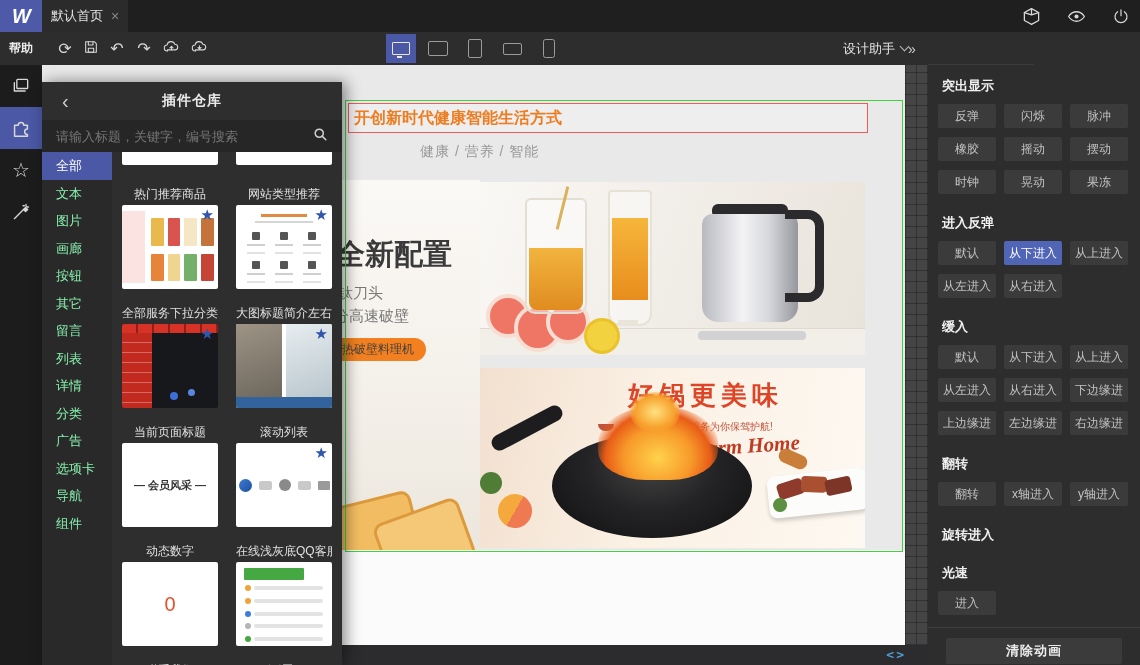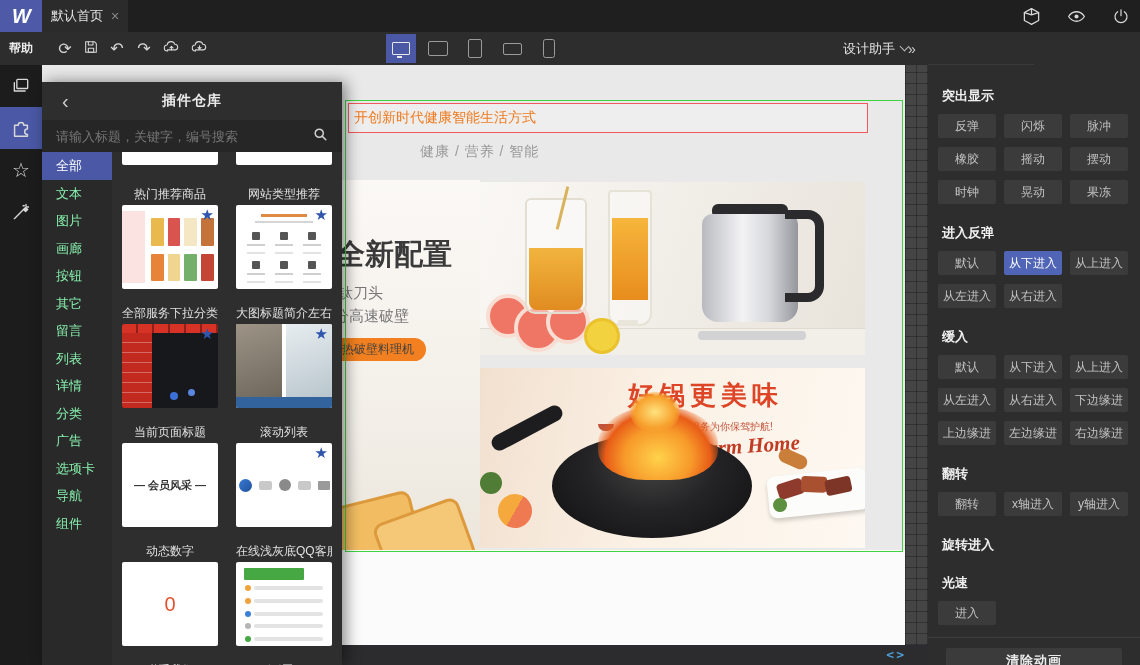--- a/index.html
+++ b/index.html
@@ -49,21 +49,21 @@
   .side-it .star-g{font-size:20px;line-height:1;color:#d8d8d8;}
   
   .canvas{position:absolute;left:42px;top:65px;width:886px;height:580px;background:#e9e9e9;}
   .gutter{position:absolute;right:0;top:0;width:23px;height:580px;background:#454545;
     background-image:repeating-linear-gradient(0deg,rgba(0,0,0,.28) 0 1px,transparent 1px 11px),
       repeating-linear-gradient(90deg,rgba(0,0,0,.28) 0 1px,transparent 1px 11px);}
   .page{position:absolute;left:300px;top:0;width:563px;height:580px;overflow:hidden;background:#e9e9e9;}
   .sel-green{position:absolute;left:3px;top:35px;width:556px;height:450px;border:1px solid #3fd43f;z-index:5;pointer-events:none;}
   .sel-red{position:absolute;left:6px;top:38px;width:518px;height:28px;border:1px solid #f05a5a;
     background:rgba(255,255,255,.22);z-index:6;display:flex;align-items:center;}
-  .sel-red .ttl{color:#ee7c21;font-size:14px;padding-left:5px;white-space:nowrap;}
+  .sel-red .ttl{color:#ee7c21;font-size:16px;padding-left:5px;white-space:nowrap;font-weight:bold;}
   .subtitle{position:absolute;left:78px;top:78px;font-size:14px;color:#9a9a9a;letter-spacing:1px;}
   .hero{position:absolute;left:0;top:115px;width:563px;height:433px;}
   .hero-left{position:absolute;left:0;top:0;width:138px;height:433px;overflow:hidden;
     background:linear-gradient(180deg,#fbf9f6 0%,#f3efe8 55%,#e9e2d6 100%);}
   .h-head{position:absolute;left:-6px;top:55px;font-size:29px;font-weight:bold;color:#3a3a3a;white-space:nowrap;}
   .h-f1{position:absolute;left:-4px;top:104px;font-size:15px;color:#777;white-space:nowrap;}
   .h-f2{position:absolute;left:-8px;top:127px;font-size:15px;color:#777;white-space:nowrap;}
   .h-cta{position:absolute;left:-12px;top:158px;height:23px;background:#f28020;border-radius:12px;
     color:#404040;font-size:12px;display:flex;align-items:center;padding:0 12px;white-space:nowrap;}
   .bread-mat{position:absolute;left:0;bottom:0;width:138px;height:50px;
@@ -201,21 +201,21 @@
   .th-qq .qq-rows i{height:4px;background:#e3e3e3;border-radius:2px;position:relative;margin-left:9px;}
   .th-qq .qq-rows i:before{content:'';position:absolute;left:-9px;top:-1px;width:6px;height:6px;
     border-radius:50%;background:#f0a23c;}
   .th-qq .qq-rows i:nth-child(3):before{background:#3d7fd8;}
   .th-qq .qq-rows i:nth-child(4):before{background:#b5b5b5;}
   .th-qq .qq-rows i:nth-child(5):before{background:#45a843;}
   
   .anim-panel{position:absolute;left:928px;top:65px;width:212px;height:600px;background:#2d2d2d;
     padding:10px 10px 0;box-sizing:border-box;overflow:hidden;}
   .anim-title{font-size:13px;font-weight:bold;color:#f0f0f0;margin:20px 0 9px 4px;}
-  .anim-sec:first-child .anim-title{margin-top:12px;}
+  .anim-sec:first-child .anim-title{margin-top:2px;}
   .anim-grid{display:flex;flex-wrap:wrap;gap:9px 8px;}
   .anim-btn{width:58px;height:24px;background:#3b3b3b;border:none;border-radius:2px;color:#c3c3c3;
     font-size:12px;font-family:inherit;padding:0;}
   .anim-btn.sel{background:#5065b6;color:#fff;}
   .anim-divider{margin:12px -10px 0;border-top:1px solid #3e3e3e;}
   .clear-btn{display:block;margin:10px auto 0;width:176px;height:26px;background:#3b3b3b;border:none;
     border-radius:2px;color:#ececec;font-size:13px;font-weight:bold;font-family:inherit;letter-spacing:1px;}
   svg{stroke:#d8d8d8;fill:none;stroke-width:1.6;stroke-linecap:round;stroke-linejoin:round;}
 </style>
 </head>

